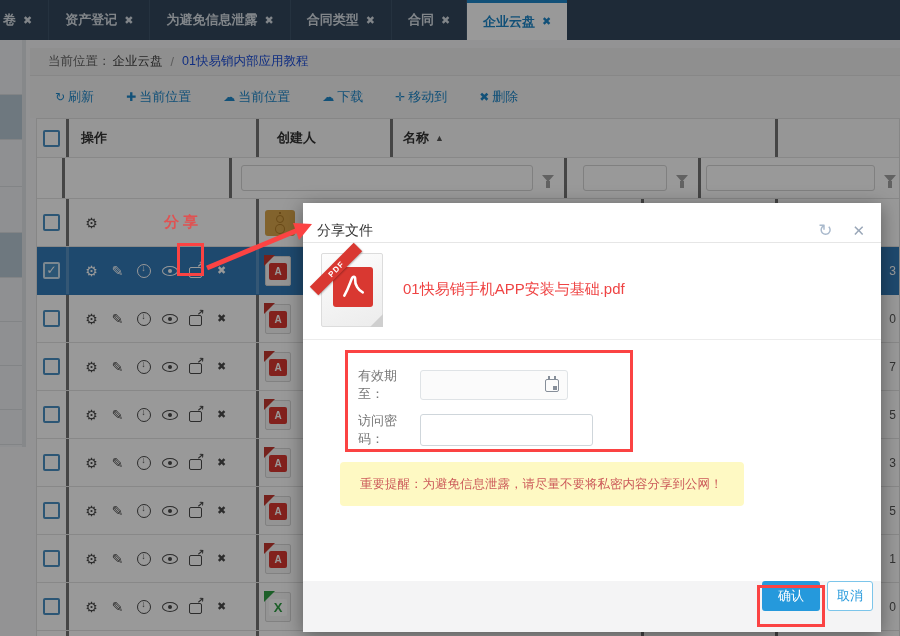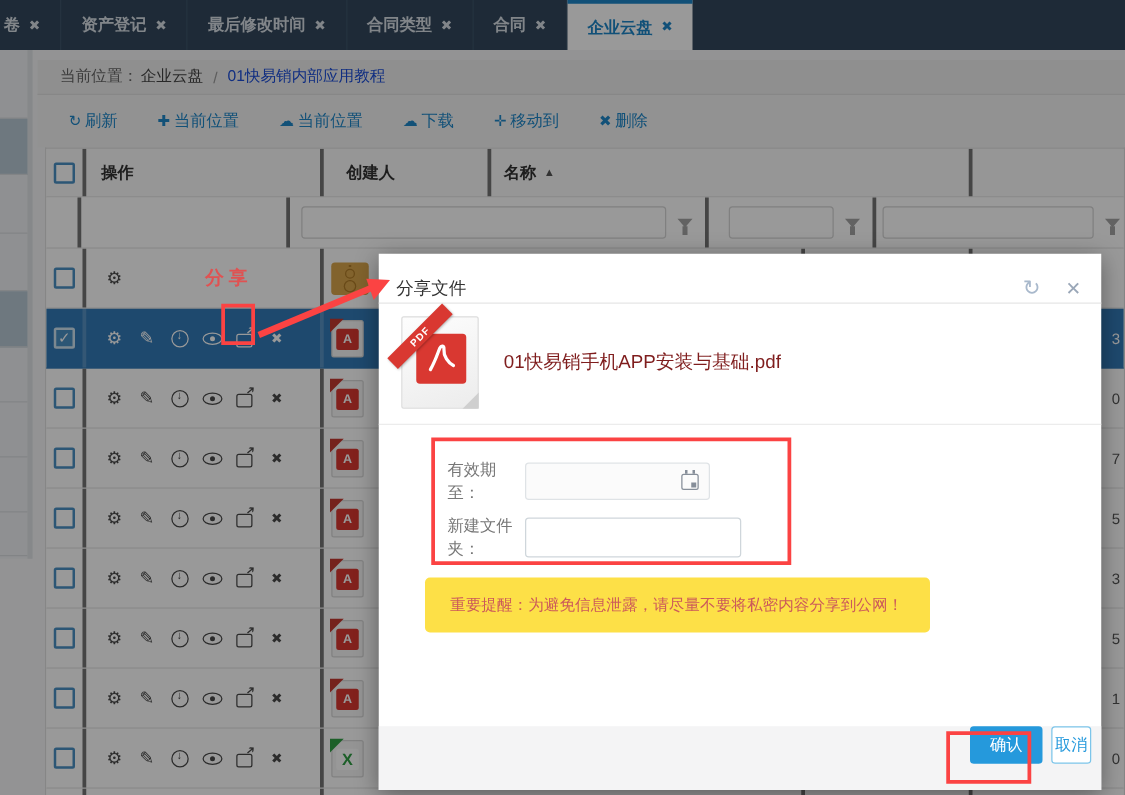--- a/index.html
+++ b/index.html
@@ -87,36 +87,36 @@
   .m-head { height:40px; border-bottom:1px solid #e6e6e6; display:flex; align-items:center; padding:16px 16px 0 14px; }
   .m-title { font-size:14px; color:#333; flex:1; }
   .m-ref { color:#a9b9cc; font-size:17px; margin-right:20px; cursor:pointer; }
   .m-close { color:#9aa7b8; font-size:15px; font-weight:bold; cursor:pointer; }
 
   .m-file { position:absolute; left:0; top:41px; width:100%; height:96px; border-bottom:1px solid #ececec; }
   .bigpdf { position:absolute; left:18px; top:9px; width:62px; height:74px; background:linear-gradient(160deg,#fdfdfd,#ececec); border:1px solid #dcdcdc; border-radius:2px; }
   .bigpdf .corner { position:absolute; right:-1px; bottom:-1px; width:0; height:0; border-bottom:13px solid #cfcfcf; border-left:13px solid transparent; }
   .bigpdf .sq { position:absolute; left:11px; top:13px; width:40px; height:40px; background:#d93831; border-radius:3px; display:flex; align-items:center; justify-content:center; }
   .bigpdf .rib { position:absolute; left:-17px; top:9px; width:62px; transform:rotate(-45deg); background:#d93831; color:#fff; font-size:8px; font-weight:bold; text-align:center; letter-spacing:1px; padding:1.5px 0; box-shadow:0 1px 2px rgba(0,0,0,.3); }
-  .m-fname { position:absolute; left:100px; top:36px; font-size:15px; color:#7f1d1d; }
+  .m-fname { position:absolute; left:100px; top:36px; font-size:15px; color:#ef4444; }
 
   .m-form { position:absolute; left:0; top:137px; width:100%; }
   .fldrow { position:absolute; display:flex; align-items:center; }
   .fldrow .lbl { font-size:13px; color:#777; width:62px; }
   .inp-date { width:148px; height:30px; background:#fbfbfb; border:1px solid #dfe3e6; border-radius:3px; position:relative; }
   .inp-pass { width:173px; height:32px; background:#fff; border:1px solid #cfd6db; border-radius:3px; outline:none; padding:0 8px; font-size:13px; }
   .cal { position:absolute; right:8px; top:8px; width:14px; height:13px; border:1.5px solid #868e99; border-radius:2px; }
   .cal::before { content:""; position:absolute; left:2px; top:-4px; width:2px; height:3px; background:#868e99; box-shadow:6px 0 0 #868e99; }
   .cal::after { content:""; position:absolute; right:1px; bottom:1px; width:4px; height:4px; background:#868e99; }
 
-  .m-warn { position:absolute; left:37px; top:259px; width:404px; height:44px; background:#fde047; border-radius:4px; color:#cc5a5a; font-size:12.5px; display:flex; align-items:center; padding-left:20px; }
+  .m-warn { position:absolute; left:37px; top:259px; width:404px; height:44px; background:#fef9c3; border-radius:4px; color:#cc5a5a; font-size:12.5px; display:flex; align-items:center; padding-left:20px; }
 
   .m-foot { position:absolute; left:0; bottom:0; width:100%; height:51px; background:#f4f4f5; display:flex; justify-content:flex-end; gap:7px; padding-right:8px; }
   .btn-ok { width:58px; height:30px; background:#2599dc; color:#fff; border:none; border-radius:3px; font-size:13px; cursor:pointer; }
-  .btn-cancel { width:32px; height:30px; background:#fff; color:#2599dc; border:1px solid #7cc5ea; border-radius:3px; font-size:13px; cursor:pointer; }
+  .btn-cancel { width:46px; height:30px; background:#fff; color:#2599dc; border:1px solid #7cc5ea; border-radius:3px; font-size:13px; cursor:pointer; }
 
   
   .ann { position:absolute; z-index:50; pointer-events:none; }
   .ann-box { border:3px solid #fb4343; }
   .ann-share-label { left:164px; top:213px; color:#e05252; font-size:15px; letter-spacing:4px; font-weight:bold; }
   .ann-box1 { left:177px; top:243px; width:27px; height:33px; }
   .ann-box2 { left:345px; top:350px; width:288px; height:102px; }
   .ann-box3 { left:757px; top:585px; width:68px; height:42px; }
   .ann-arrow { left:160px; top:208px; width:170px; height:90px; }
 </style>
@@ -128,21 +128,21 @@
   <div class="tabbar" id="tabbar">
       <div class="tab partial">
         <span>卷</span>
         <span class="tab-x">✖</span>
       </div>
       <div class="tab">
         <span>资产登记</span>
         <span class="tab-x">✖</span>
       </div>
       <div class="tab">
-        <span>最后修改时间</span>
+        <span>为避免信息泄露</span>
         <span class="tab-x">✖</span>
       </div>
       <div class="tab">
         <span>合同类型</span>
         <span class="tab-x">✖</span>
       </div>
       <div class="tab">
         <span>合同</span>
         <span class="tab-x">✖</span>
       </div>
@@ -515,21 +515,21 @@
     </div>
 
     <div class="m-form">
       <div class="fldrow" style="left:55px; top:27px;">
         <span class="lbl">有效期至：</span>
         <span class="inp-date">
           <span class="cal"></span>
         </span>
       </div>
       <div class="fldrow" style="left:55px; top:72px;">
-        <span class="lbl">新建文件夹：</span>
+        <span class="lbl">访问密码：</span>
         <input class="inp-pass" value="" style="">
       </div>
     </div>
 
     <div class="m-warn">重要提醒：为避免信息泄露，请尽量不要将私密内容分享到公网！</div>
 
     <div class="m-foot">
       <button class="btn-ok">确认</button>
       <button class="btn-cancel">取消</button>
     </div>

